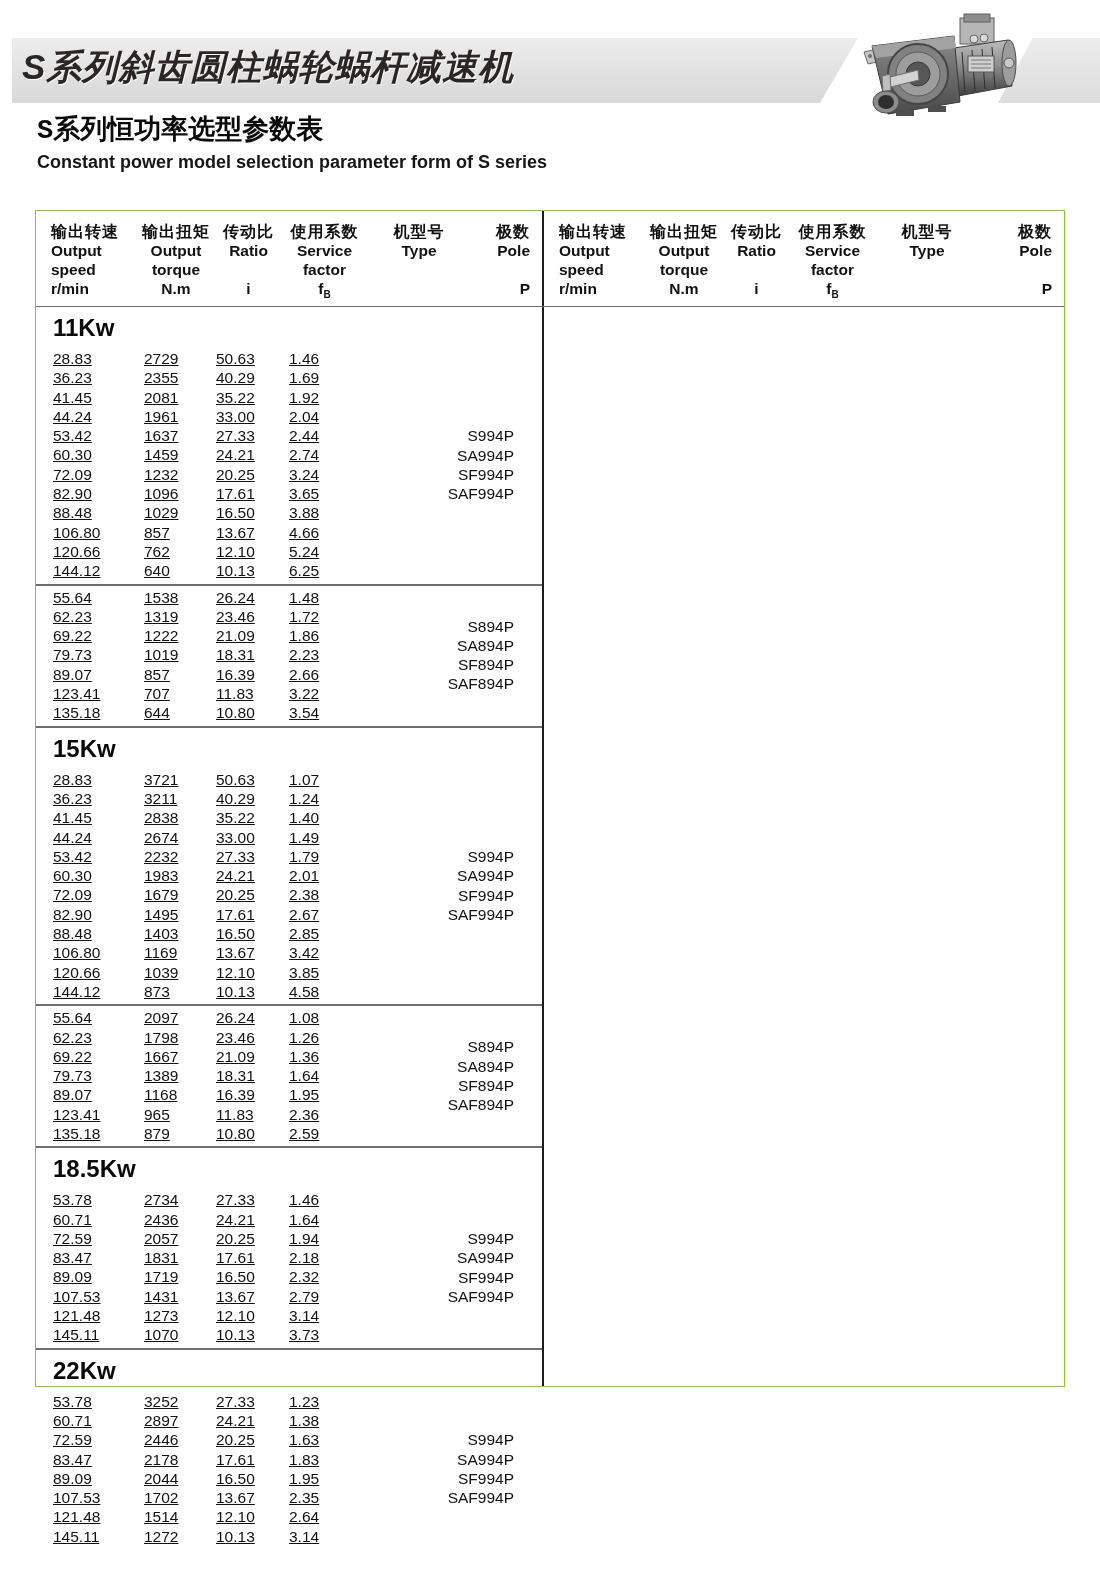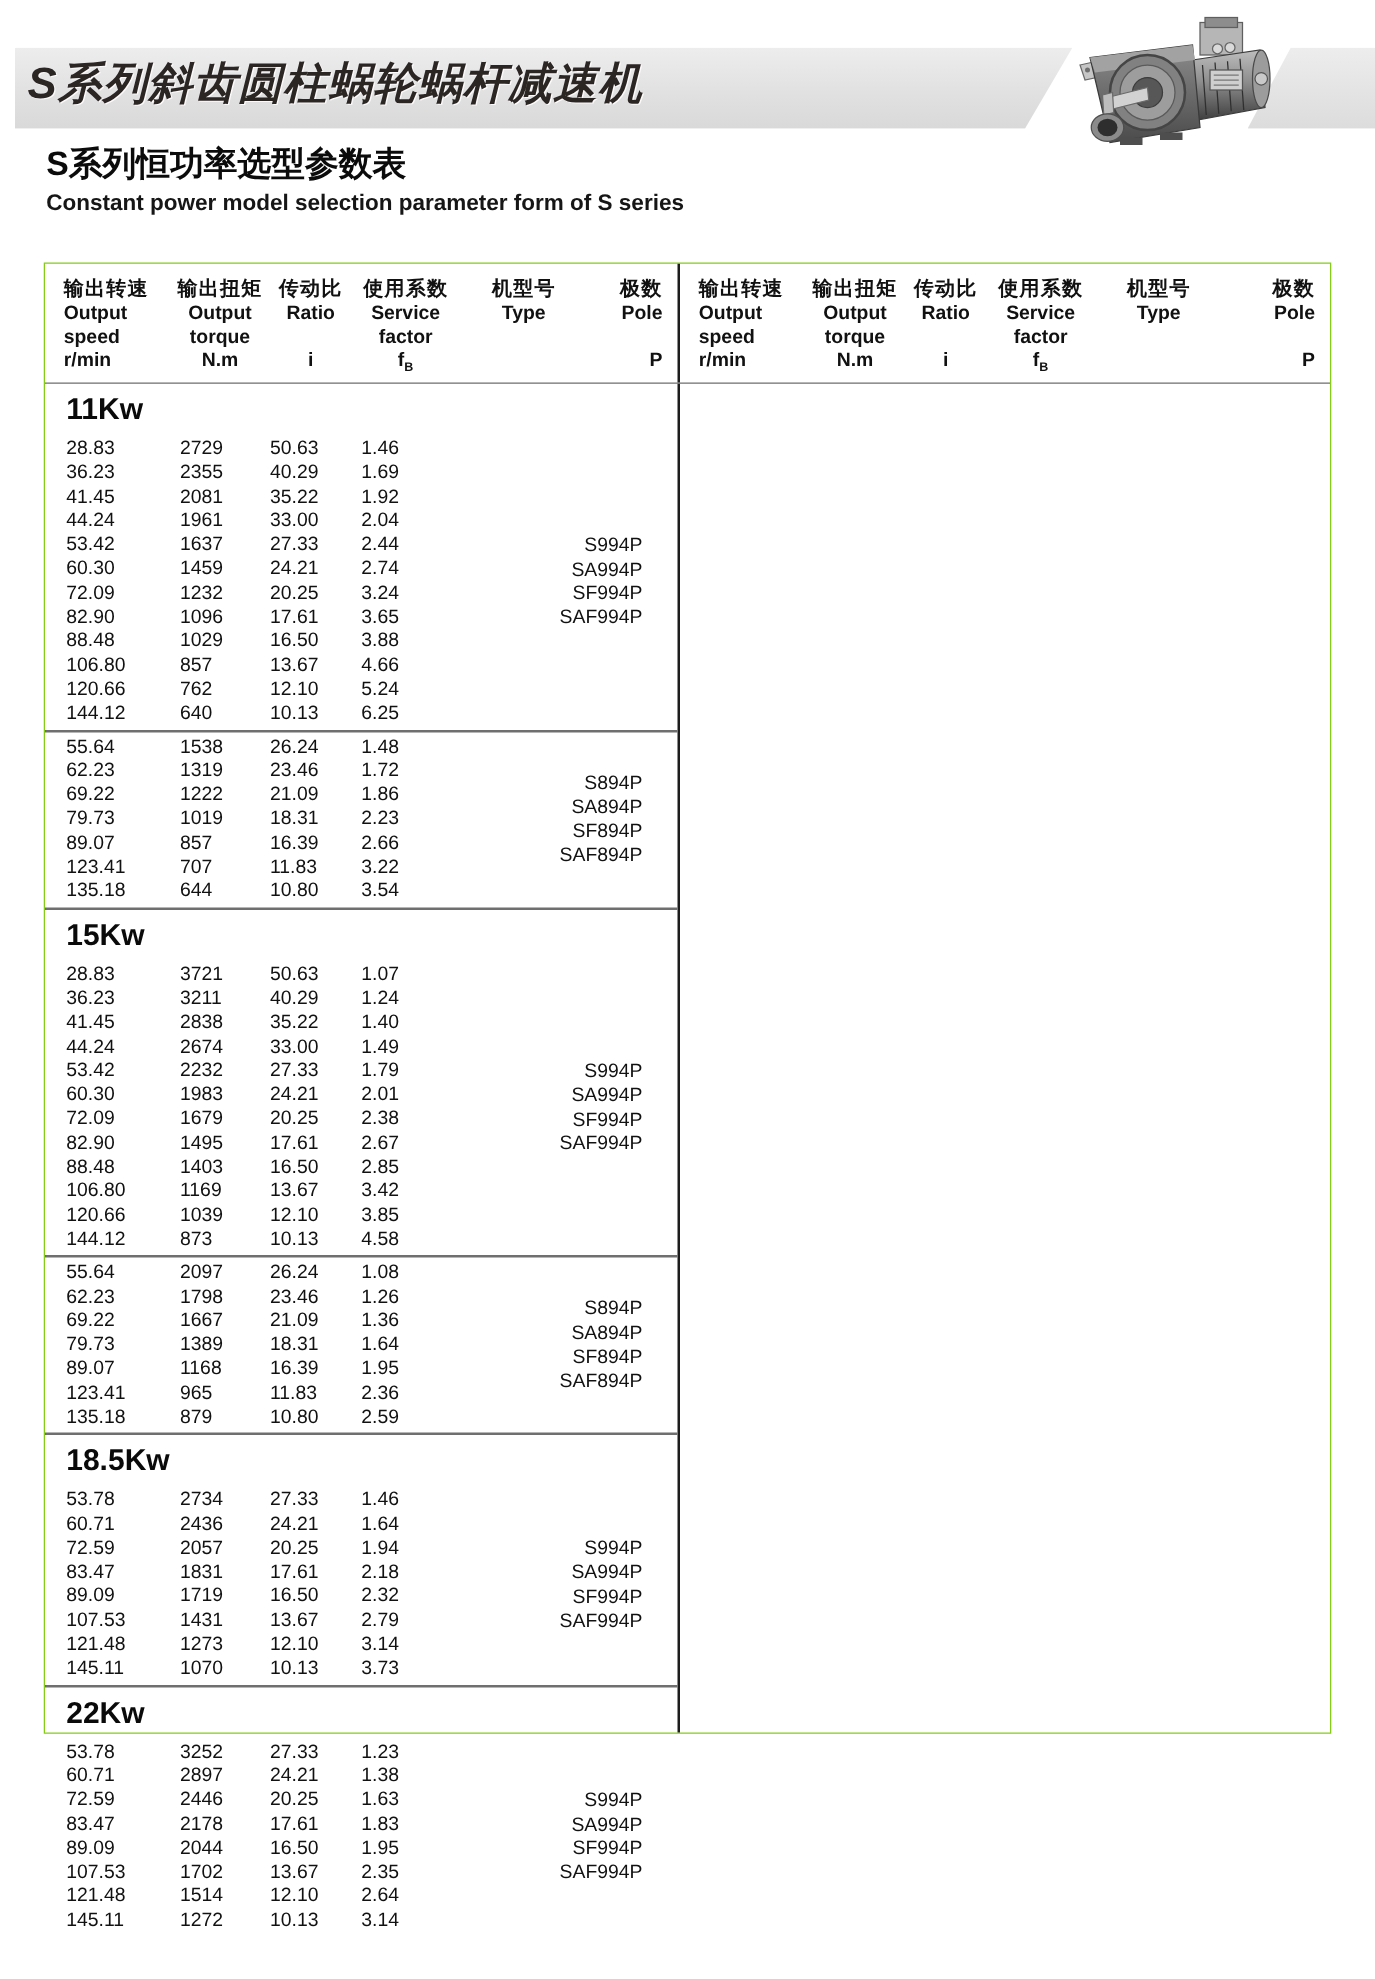--- a/index.html
+++ b/index.html
@@ -13,21 +13,21 @@
   .banner-title{margin:0;padding:9px 0 0 10px;font-size:35px;line-height:40px;
           font-style:italic;font-weight:bold;letter-spacing:1px;color:#2b2523;
           text-shadow:1px 1px 0 #fafafa;white-space:nowrap;}
   .banner-corner{position:absolute;top:38px;left:998px;width:102px;height:65px;
           background:linear-gradient(180deg,#ededed,#dcdcdc);
           clip-path:polygon(34% 0,100% 0,100% 100%,0 100%);}
   .gearmotor{position:absolute;top:12px;left:856px;width:170px;height:114px;}
 
   
   .titles{position:absolute;top:114px;left:37px;}
-  .title-cn{margin:0;font-size:27px;line-height:34px;font-weight:bold;color:#0b0b0b;}
+  .title-cn{margin:0;font-size:27px;line-height:34px;font-weight:bold;color:#0b0b0b;font-family:Liberation Mono, monospace;}
   .title-en{margin:2px 0 0 0;font-size:18px;line-height:24px;font-weight:600;color:#161616;letter-spacing:0;}
 
   
   .big-table{position:absolute;top:210px;left:35px;width:1030px;height:1177px;
              border:1px solid #84cc16;box-sizing:border-box;display:flex;flex-direction:column;
              font-size:15.5px;}
   .thead{display:flex;height:96px;border-bottom:1px solid #6e6e6e;box-sizing:border-box;}
   .tbody{flex:1;display:flex;min-height:0;}
   .half-l{width:508px;box-sizing:border-box;border-right:2px solid #1c1c1c;}
   .half-r{flex:1;box-sizing:border-box;}
@@ -42,21 +42,21 @@
   .hc-factor{width:79px;text-align:center;}
   .hc-type{width:110px;text-align:center;}
   .hc-pole{flex:1;text-align:right;padding-right:12px;}
   sub.fsub{font-size:10px;}
 
   
   .section + .section{border-top:2px solid #6f6f6f;}
   .section-title{font-size:24px;line-height:26px;font-weight:bold;color:#0a0a0a;
                  padding:8px 0 6px 17px;}
   .rows{position:relative;padding:2px 0 3px 0;}
-  .row{display:flex;line-height:19.3px;}
+  .row{display:flex;line-height:19.3px;text-decoration:underline;}
   .c{box-sizing:border-box;white-space:nowrap;}
   .c-speed{width:104px;padding-left:17px;}
   .c-torque{width:72px;padding-left:4px;}
   .c-ratio{width:73px;padding-left:4px;}
   .c-factor{width:79px;padding-left:4px;}
   .types{position:absolute;left:333px;right:2px;top:50%;transform:translateY(-50%);}
   .type-row{display:flex;justify-content:flex-end;line-height:19.3px;}
   .type-row .p{padding-right:26px;}
 </style>
 </head>

